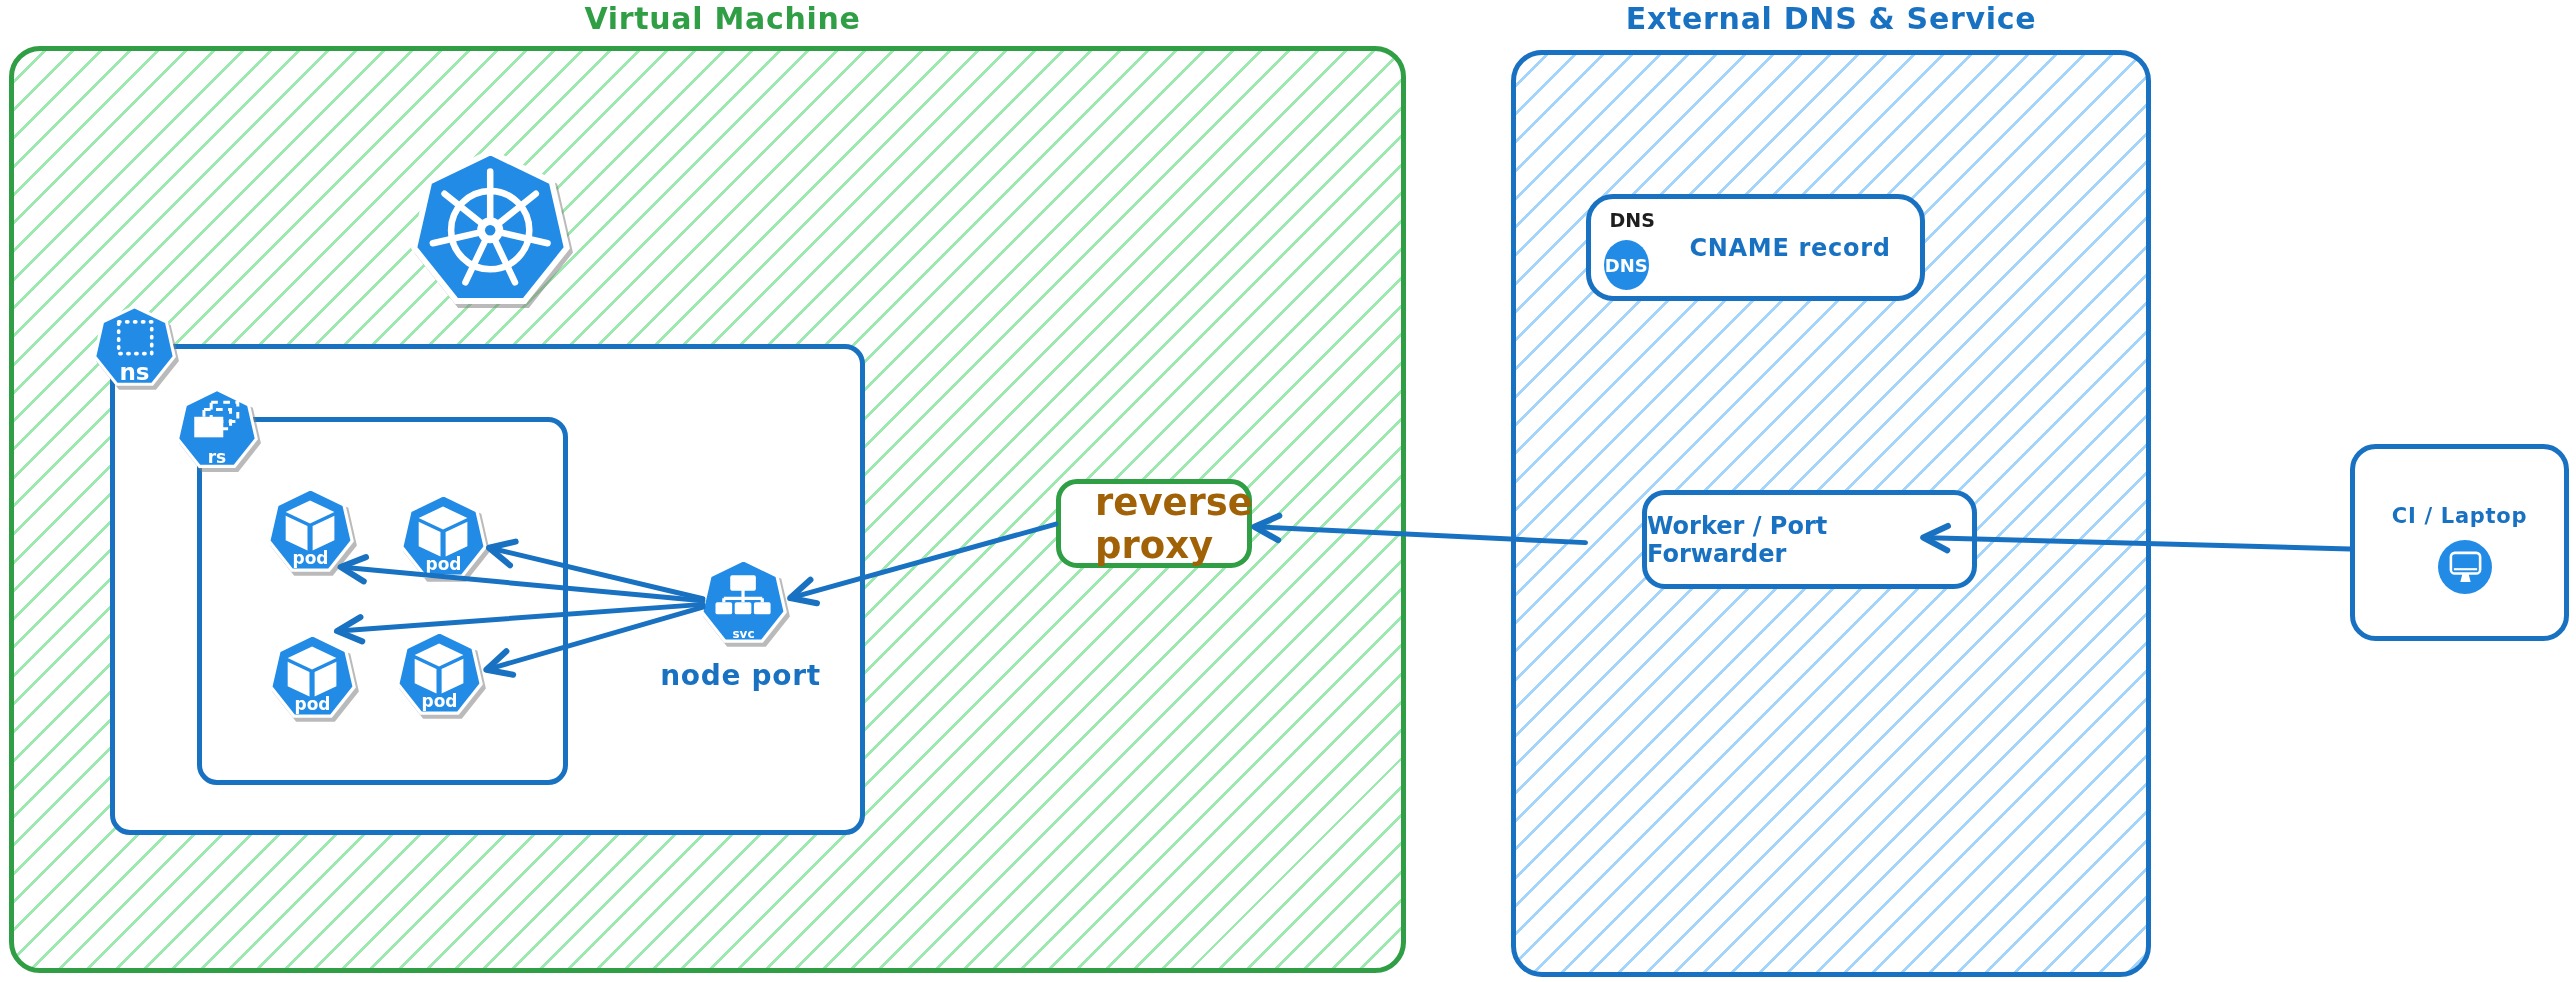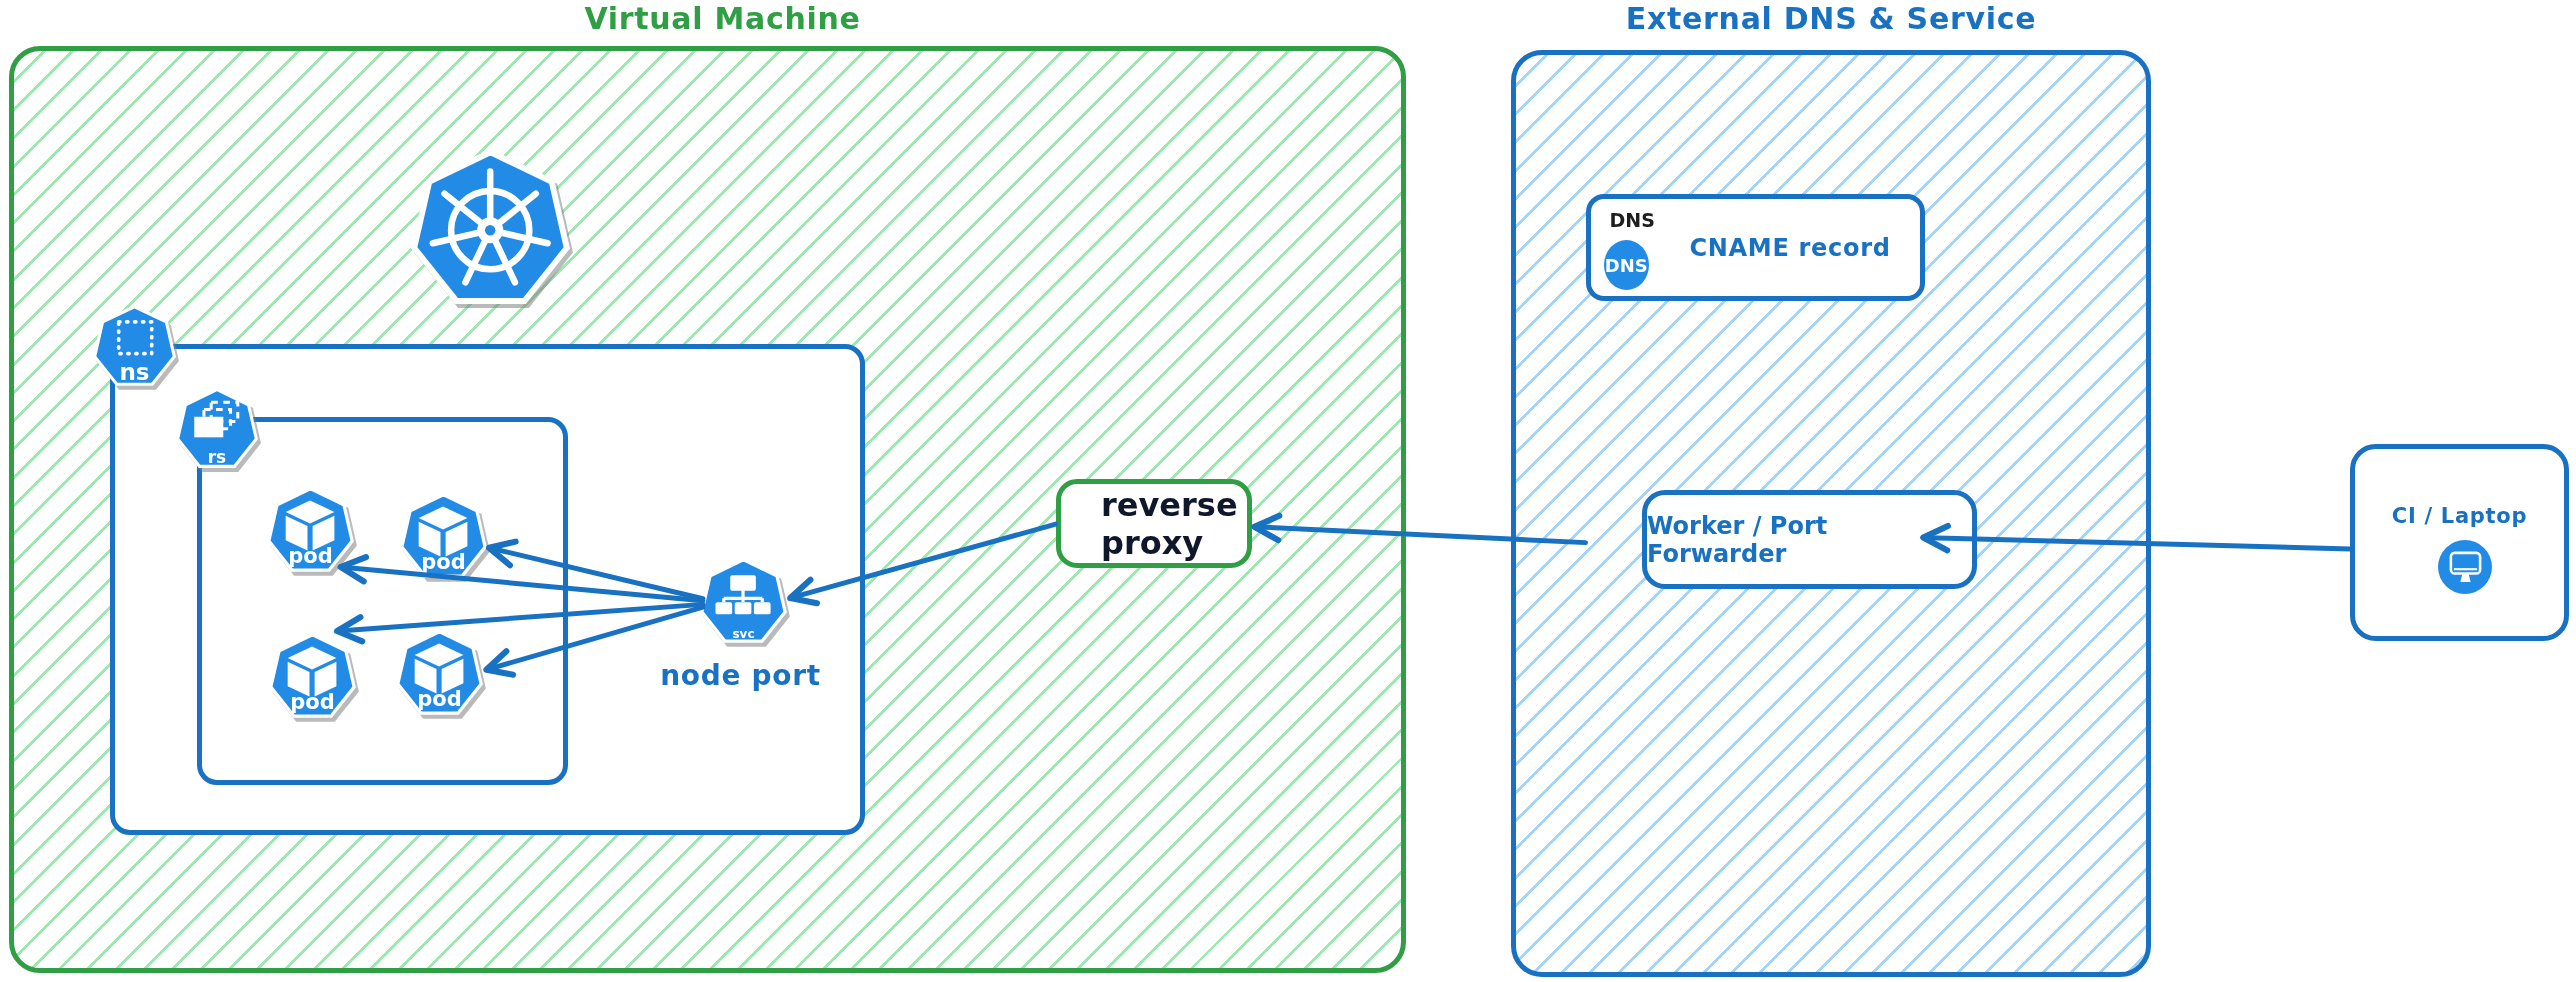--- a/index.html
+++ b/index.html
@@ -15,22 +15,22 @@
   .group-title{position:absolute;top:1.4px;height:41px;font-size:30px;font-weight:700;text-align:center;letter-spacing:0.7px;}
   .vm-title{left:24px;width:1397px;color:#2f9e44;}
   .ext-title{left:1511px;width:640px;color:#1971c2;}
 
   
   .white-box{position:absolute;box-sizing:border-box;background:#ffffff;}
   .ns-box{left:110px;top:344px;width:755px;height:491px;border:5px solid #1971c2;border-radius:20px;}
   .rs-box{left:197px;top:417px;width:371px;height:368px;border:5px solid #1971c2;border-radius:20px;}
   .rp-box{left:1056px;top:479px;width:196px;height:89px;border:5px solid #2f9e44;border-radius:21px;
     display:flex;align-items:center;justify-content:center;}
-  .rp-box .lbl{color:#0f172a;font-size:32px;font-weight:600;margin-left:40px;}
-  .dns-box{left:1586px;top:194px;width:339px;height:107px;border:5px solid #1971c2;border-radius:18px;}
+  .rp-box .lbl{color:#a16207;font-size:37px;font-weight:600;margin-left:40px;}
+  .dns-box{left:1586px;top:194px;width:339px;height:107px;border:5px solid #1971c2;border-radius:27px;}
   .worker-box{left:1642px;top:490px;width:335px;height:99px;border:5px solid #1971c2;border-radius:23px;
     display:flex;align-items:center;justify-content:center;}
   .worker-box .lbl{color:#1971c2;font-size:24px;font-weight:600;}
   .ci-box{left:2350px;top:444px;width:219px;height:197px;border:5.7px solid #1971c2;border-radius:25.6px;}
   .ci-label{position:absolute;left:0;top:55px;width:100%;text-align:center;color:#1971c2;font-size:21px;font-weight:700;letter-spacing:0.7px;}
   .ci-monitor-circle{position:absolute;left:83px;top:91px;width:54px;height:54px;border-radius:50%;background:#228be6;}
   .ci-monitor-circle svg{position:absolute;left:5.7px;top:5.7px;width:43px;height:43px;}
 
   .dns-tag{position:absolute;left:18.5px;top:10px;color:#1e1e1e;font-size:19px;font-weight:700;}
   .dns-circle{position:absolute;left:12.8px;top:41px;width:45px;height:50px;border-radius:50%;background:#228be6;
@@ -48,21 +48,21 @@
     clip-path:polygon(50% 0%,89.1% 18.8%,98.75% 61.1%,71.7% 95.1%,28.3% 95.1%,1.25% 61.1%,10.9% 18.8%);}
   .hepta svg.glyph{position:absolute;left:14%;top:8%;width:72%;height:72%;}
   .hepta .icon-label{position:absolute;left:0;bottom:9%;width:100%;text-align:center;color:#ffffff;font-weight:700;}
   .k8s-logo{left:409px;top:149px;width:163px;height:163px;}
   .k8s-logo svg.glyph{left:10%;top:10%;width:80%;height:80%;}
   .ns-icon{left:92px;top:305px;width:85px;height:85px;}
   .ns-icon .icon-label{font-size:23px;bottom:6%;}
   .rs-icon{left:175px;top:388px;width:84px;height:84px;}
   .rs-icon .icon-label{font-size:17px;bottom:6%;}
   .pod{width:89px;height:89px;}
-  .pod .icon-label{font-size:21px;}
+  .pod .icon-label{font-size:17px;}
   .pod1{left:266px;top:487px;} .pod2{left:399px;top:493px;}
   .pod3{left:268px;top:633px;} .pod4{left:395px;top:630px;}
   .svc-icon{left:699px;top:558px;width:89px;height:89px;}
   .svc-icon .icon-label{font-size:12px;bottom:7%;}
 
   
   #arrows{position:absolute;left:0;top:0;width:2576px;height:983px;pointer-events:none;z-index:50;}
 </style>
 </head>
 <body>

